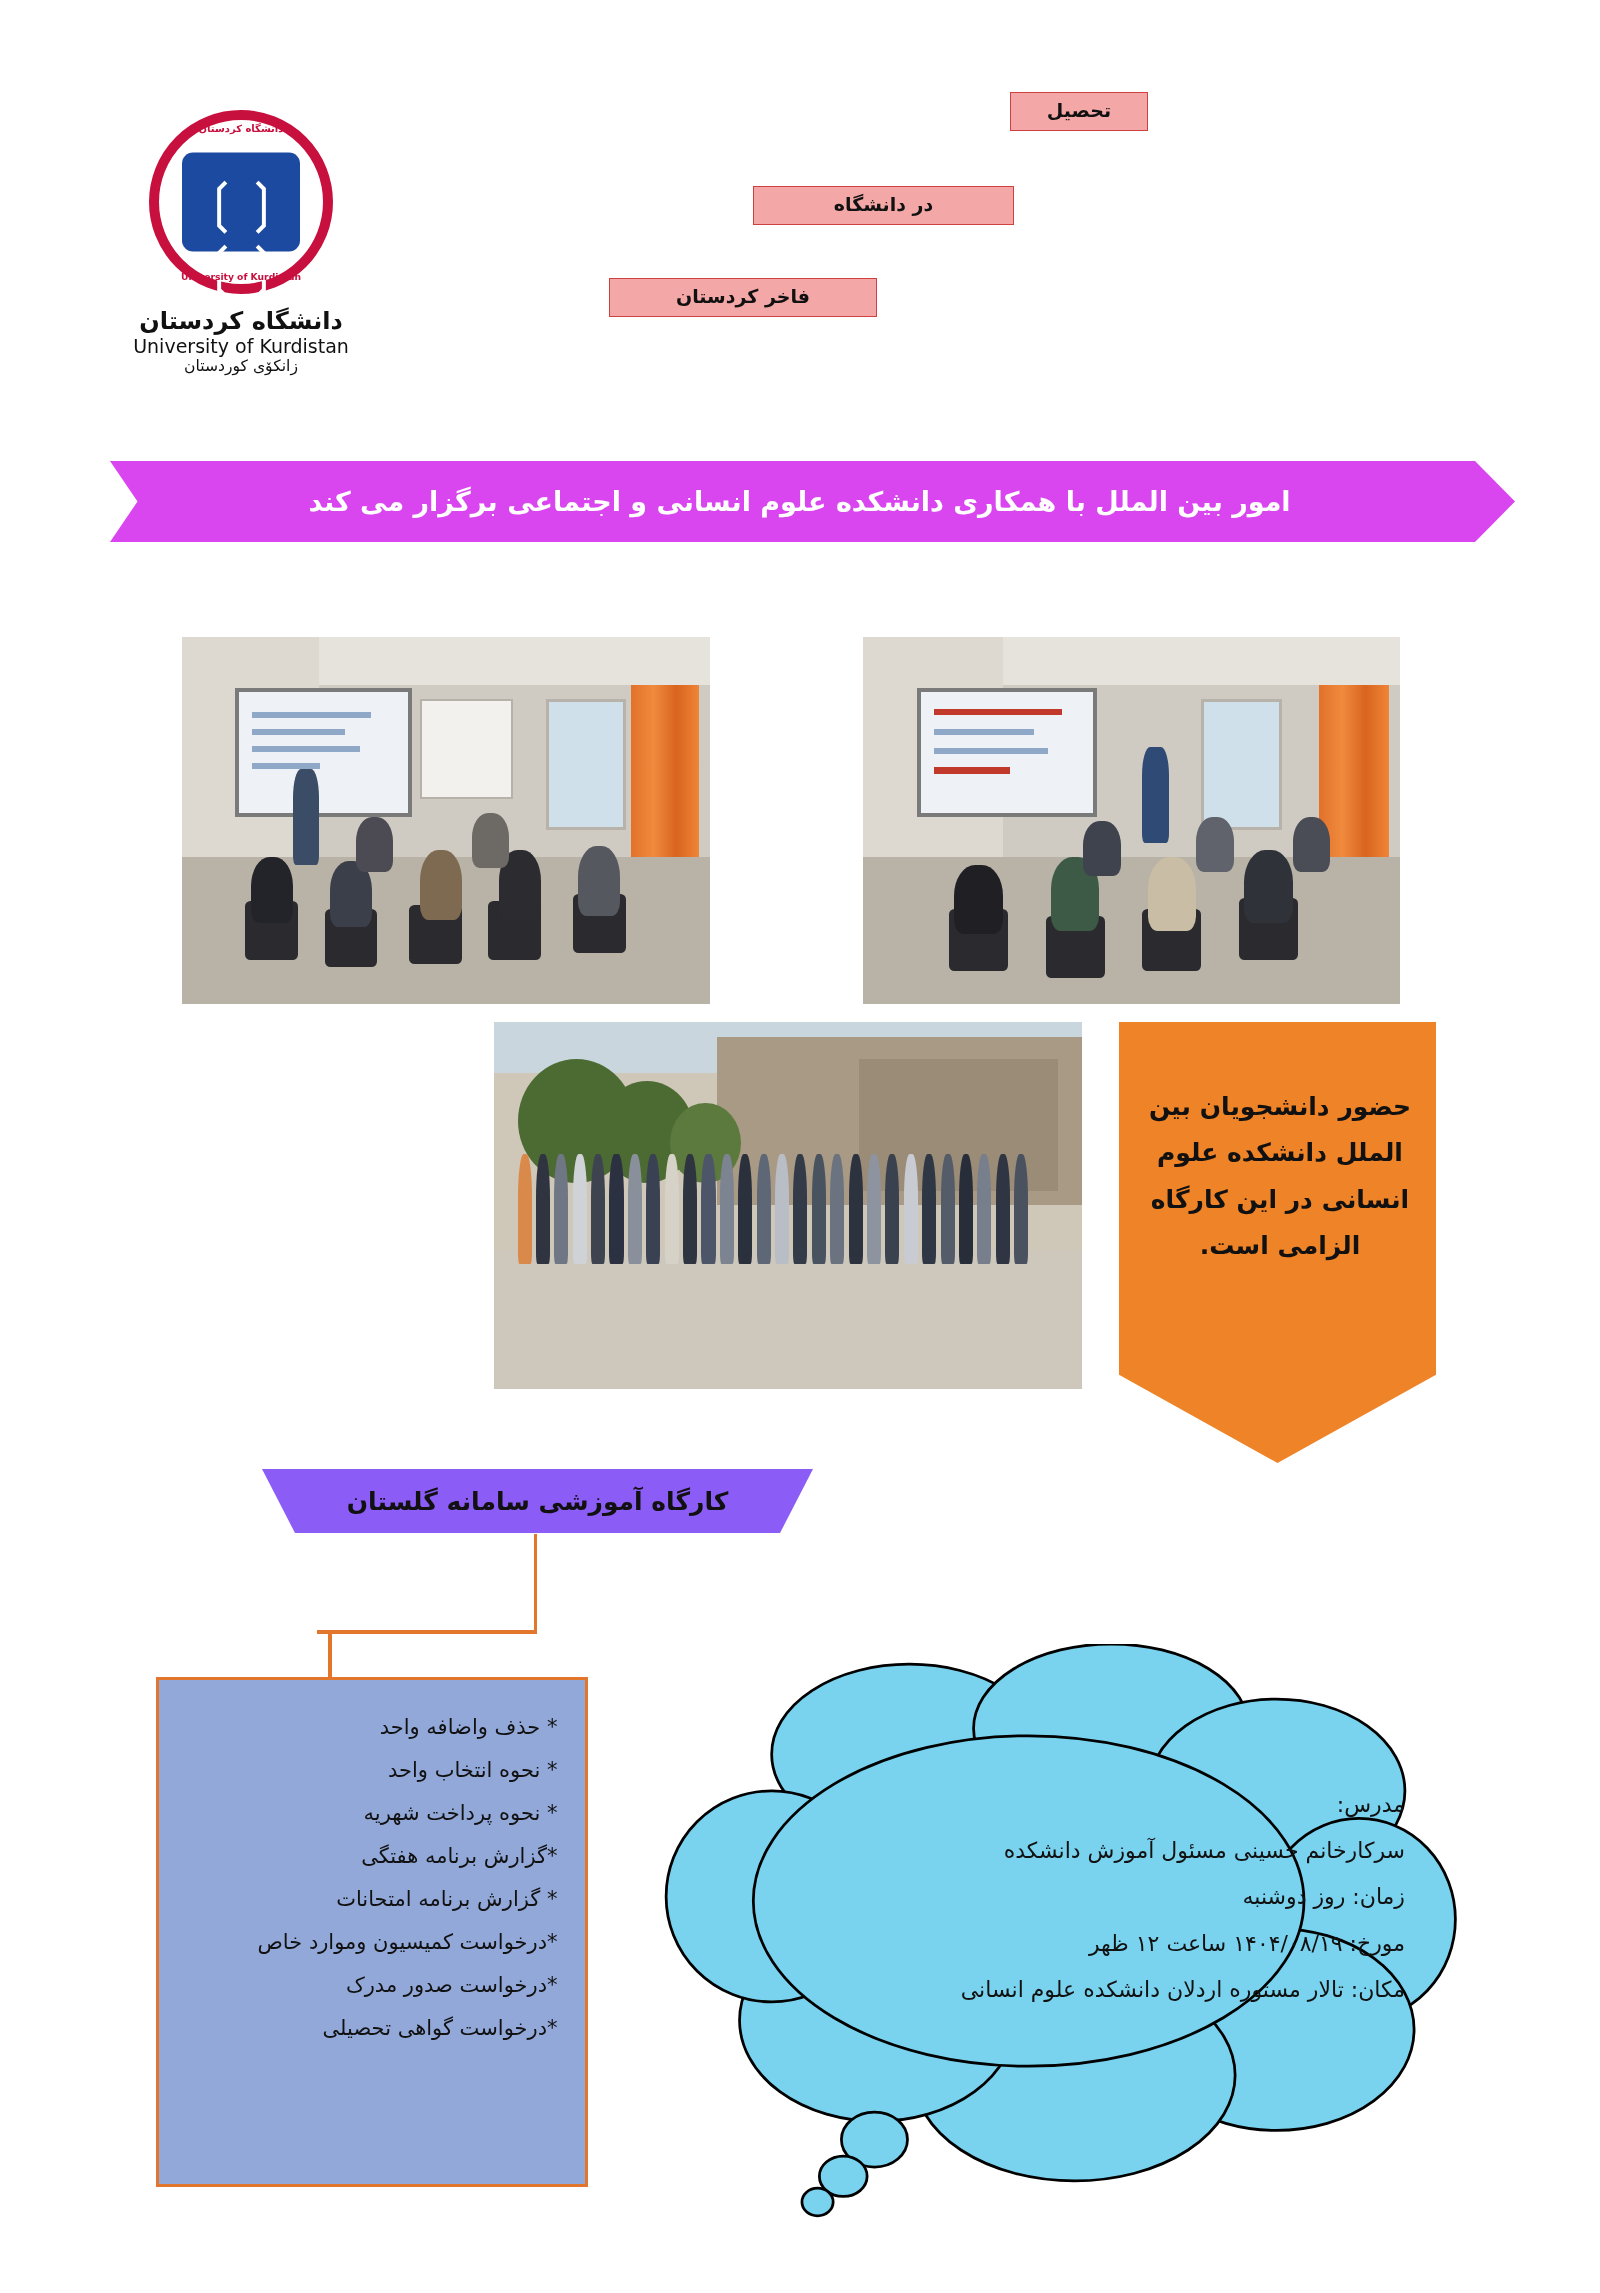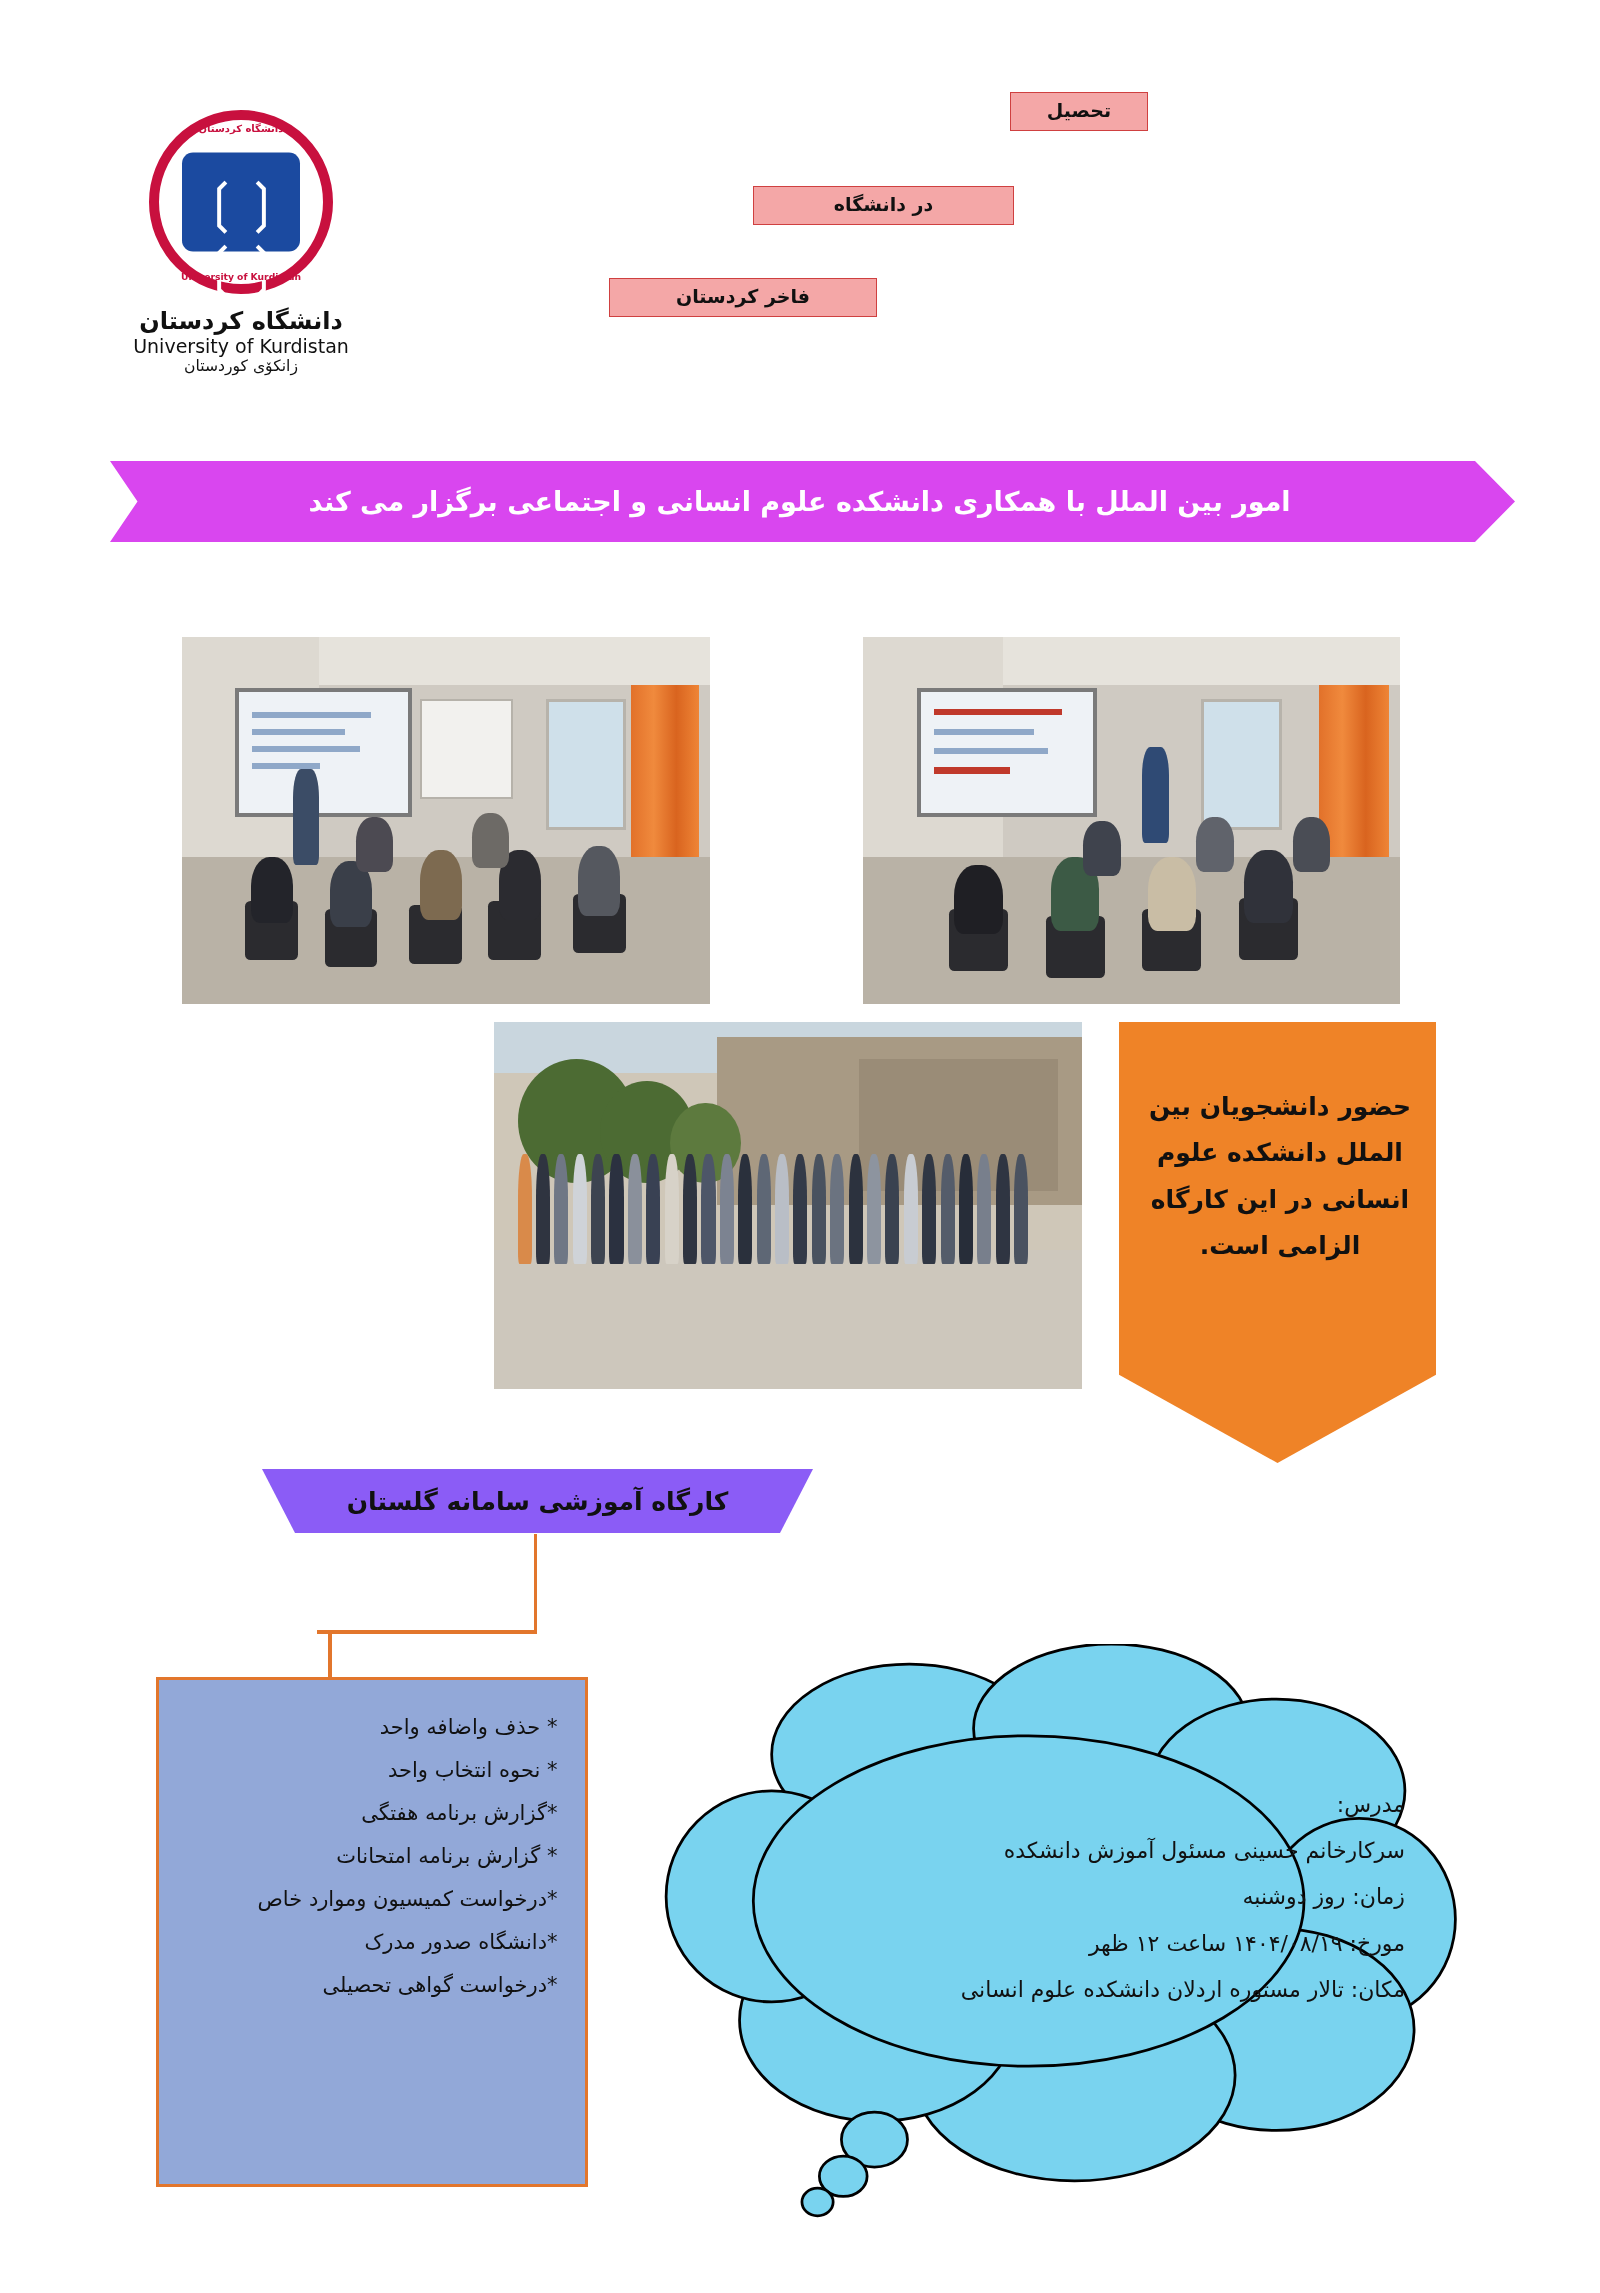--- a/index.html
+++ b/index.html
@@ -412,24 +412,25 @@
 <div class="connector">
   <div class="v1"></div>
   <div class="h1"></div>
   <div class="v2"></div>
 </div>
 
 <div class="list-box">
   <ul>
     <li>* حذف واضافه واحد</li>
     <li>* نحوه انتخاب واحد</li>
+    <li>* نحوه پرداخت شهریه</li>
     <li>*گزارش برنامه هفتگی</li>
     <li>* گزارش برنامه امتحانات</li>
     <li>*درخواست کمیسیون وموارد خاص</li>
-    <li>*دانشگاه صدور مدرک</li>
+    <li>*درخواست صدور مدرک</li>
     <li>*درخواست گواهی تحصیلی</li>
   </ul>
 </div>
 
 <div class="cloud-wrap">
   <svg class="cloud-svg" viewBox="0 0 900 640" xmlns="http://www.w3.org/2000/svg">
     <g fill="#79d3ef" stroke="#000000" stroke-width="3">
       <ellipse cx="300" cy="120" rx="150" ry="98"></ellipse>
       <ellipse cx="520" cy="92" rx="150" ry="92"></ellipse>
       <ellipse cx="700" cy="160" rx="140" ry="100"></ellipse>

